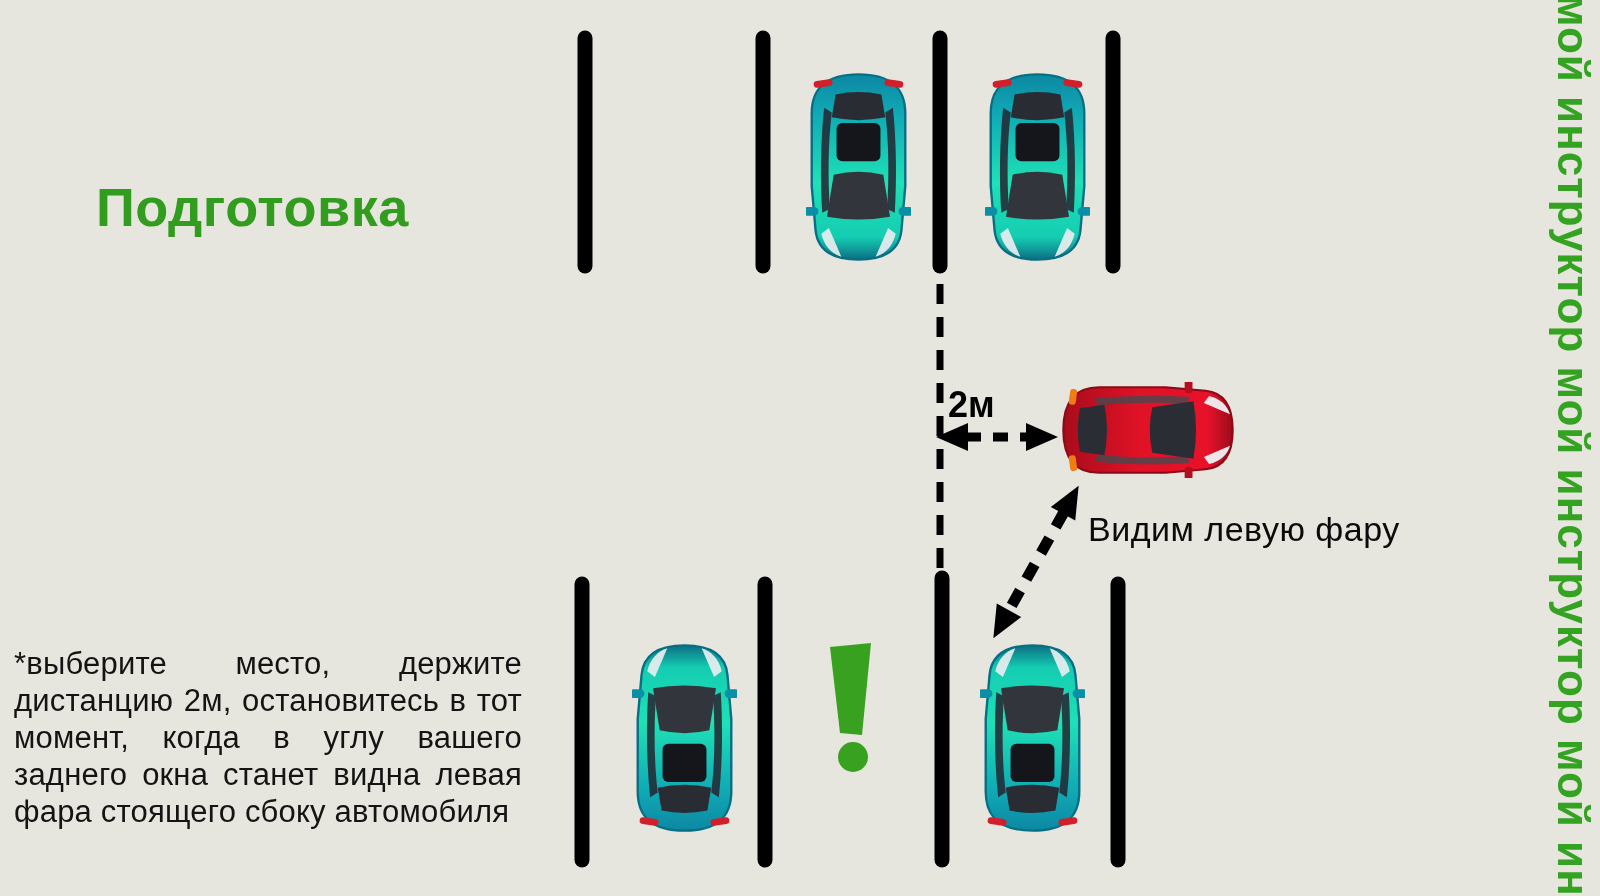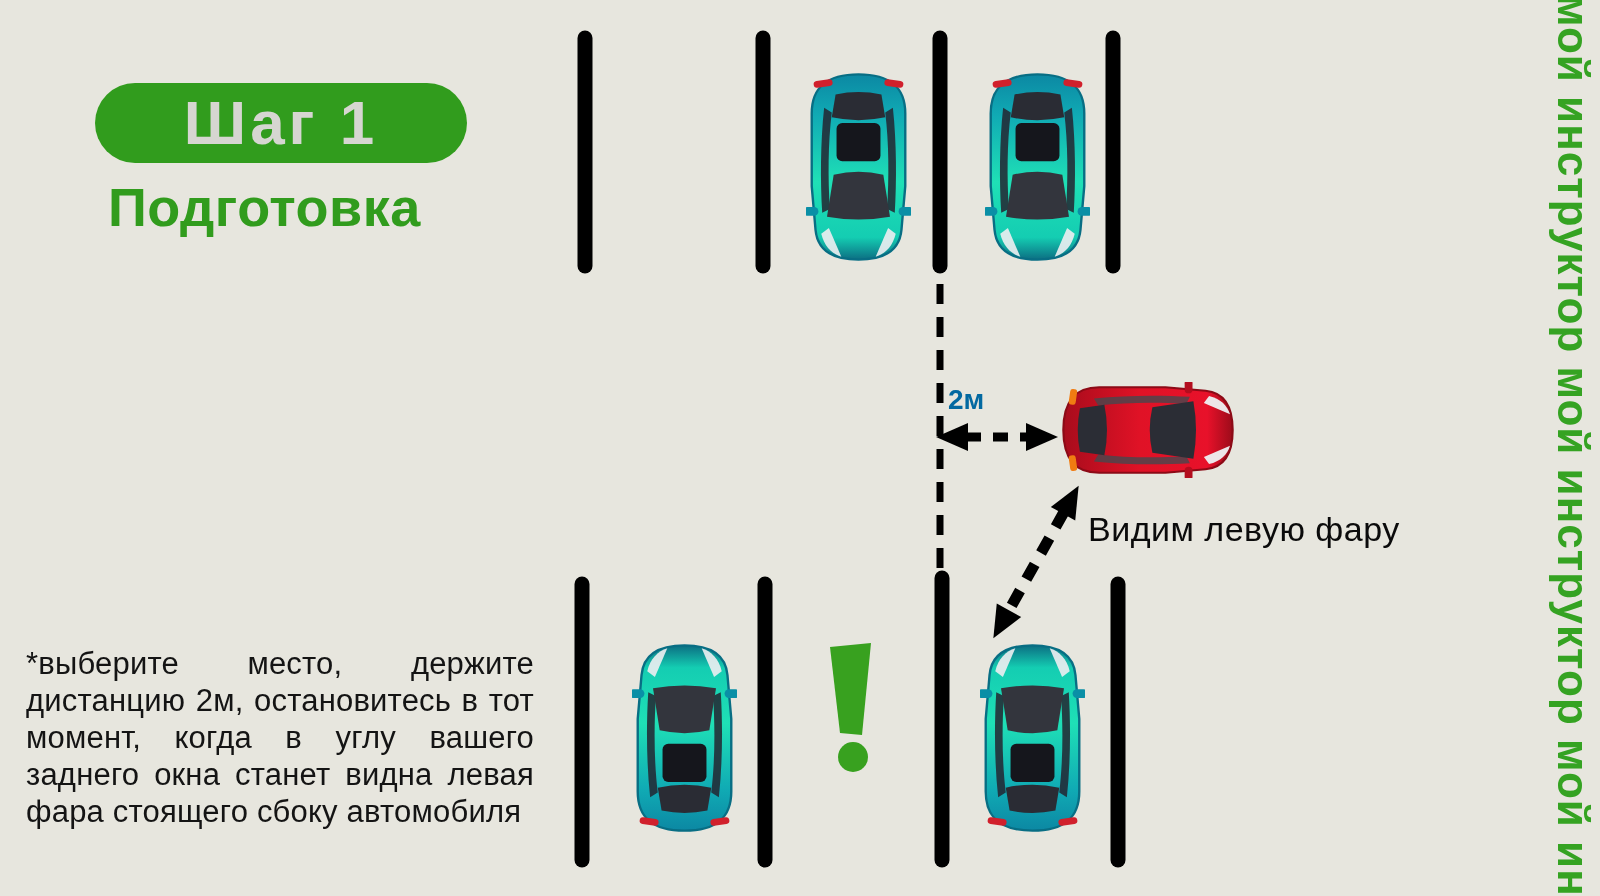--- a/index.html
+++ b/index.html
@@ -12,31 +12,31 @@
 
   .badge{
     position:absolute;left:95px;top:83px;width:372px;height:80px;
     background:#319c1d;border-radius:40px;
     display:flex;align-items:center;justify-content:center;
   }
   .badge span{
     color:#d6d6d1;font-size:62px;font-weight:700;letter-spacing:4px;line-height:1;
   }
   .subtitle{
-    position:absolute;left:108px;top:176px;
+    position:absolute;left:96px;top:176px;
     color:#319c1d;font-size:54px;font-weight:700;letter-spacing:0.5px;
   }
   .note{
-    position:absolute;left:26px;top:645px;width:508px;
+    position:absolute;left:14px;top:645px;width:508px;
     color:#141414;font-size:31px;line-height:37px;
     text-align:justify;letter-spacing:0.2px;
   }
   .dist-label{
     position:absolute;left:948px;top:384px;
-    color:#0369a1;font-size:28px;font-weight:700;
+    color:#000000;font-size:36px;font-weight:700;
   }
   .callout{
     position:absolute;left:1088px;top:510px;
     color:#0b0b0b;font-size:34px;font-weight:400;letter-spacing:0.5px;
     white-space:nowrap;
   }
   .watermark{
     position:absolute;right:0;top:0;width:54px;height:896px;overflow:hidden;
   }
   .watermark span{
@@ -127,23 +127,20 @@
     <line x1="966" y1="437" x2="1028" y2="437" stroke="#000" stroke-width="9" stroke-dasharray="15 12" marker-start="url(#ah)" marker-end="url(#ah)"></line>
 
     <line x1="1064" y1="512" x2="1008" y2="612" stroke="#000" stroke-width="11" stroke-dasharray="17 13" marker-start="url(#ah)" marker-end="url(#ah)"></line>
 
     <g fill="#38a11f">
       <polygon points="830,647 871,643 862,735 840,733"></polygon>
       <circle cx="853" cy="757" r="15"></circle>
     </g>
   </svg>
 
-  <div class="badge">
-    <span>Шаг 1</span>
-  </div>
 
   <div class="subtitle">Подготовка</div>
 
   <div class="note">*выберите место, держите дистанцию 2м, остановитесь в тот момент, когда в углу вашего заднего окна станет видна левая фара стоящего сбоку автомобиля</div>
 
   <div class="dist-label">2м</div>
   <div class="callout">Видим левую фару</div>
 
   <div class="watermark">
     <span>мой инструктор мой инструктор мой ин</span>

